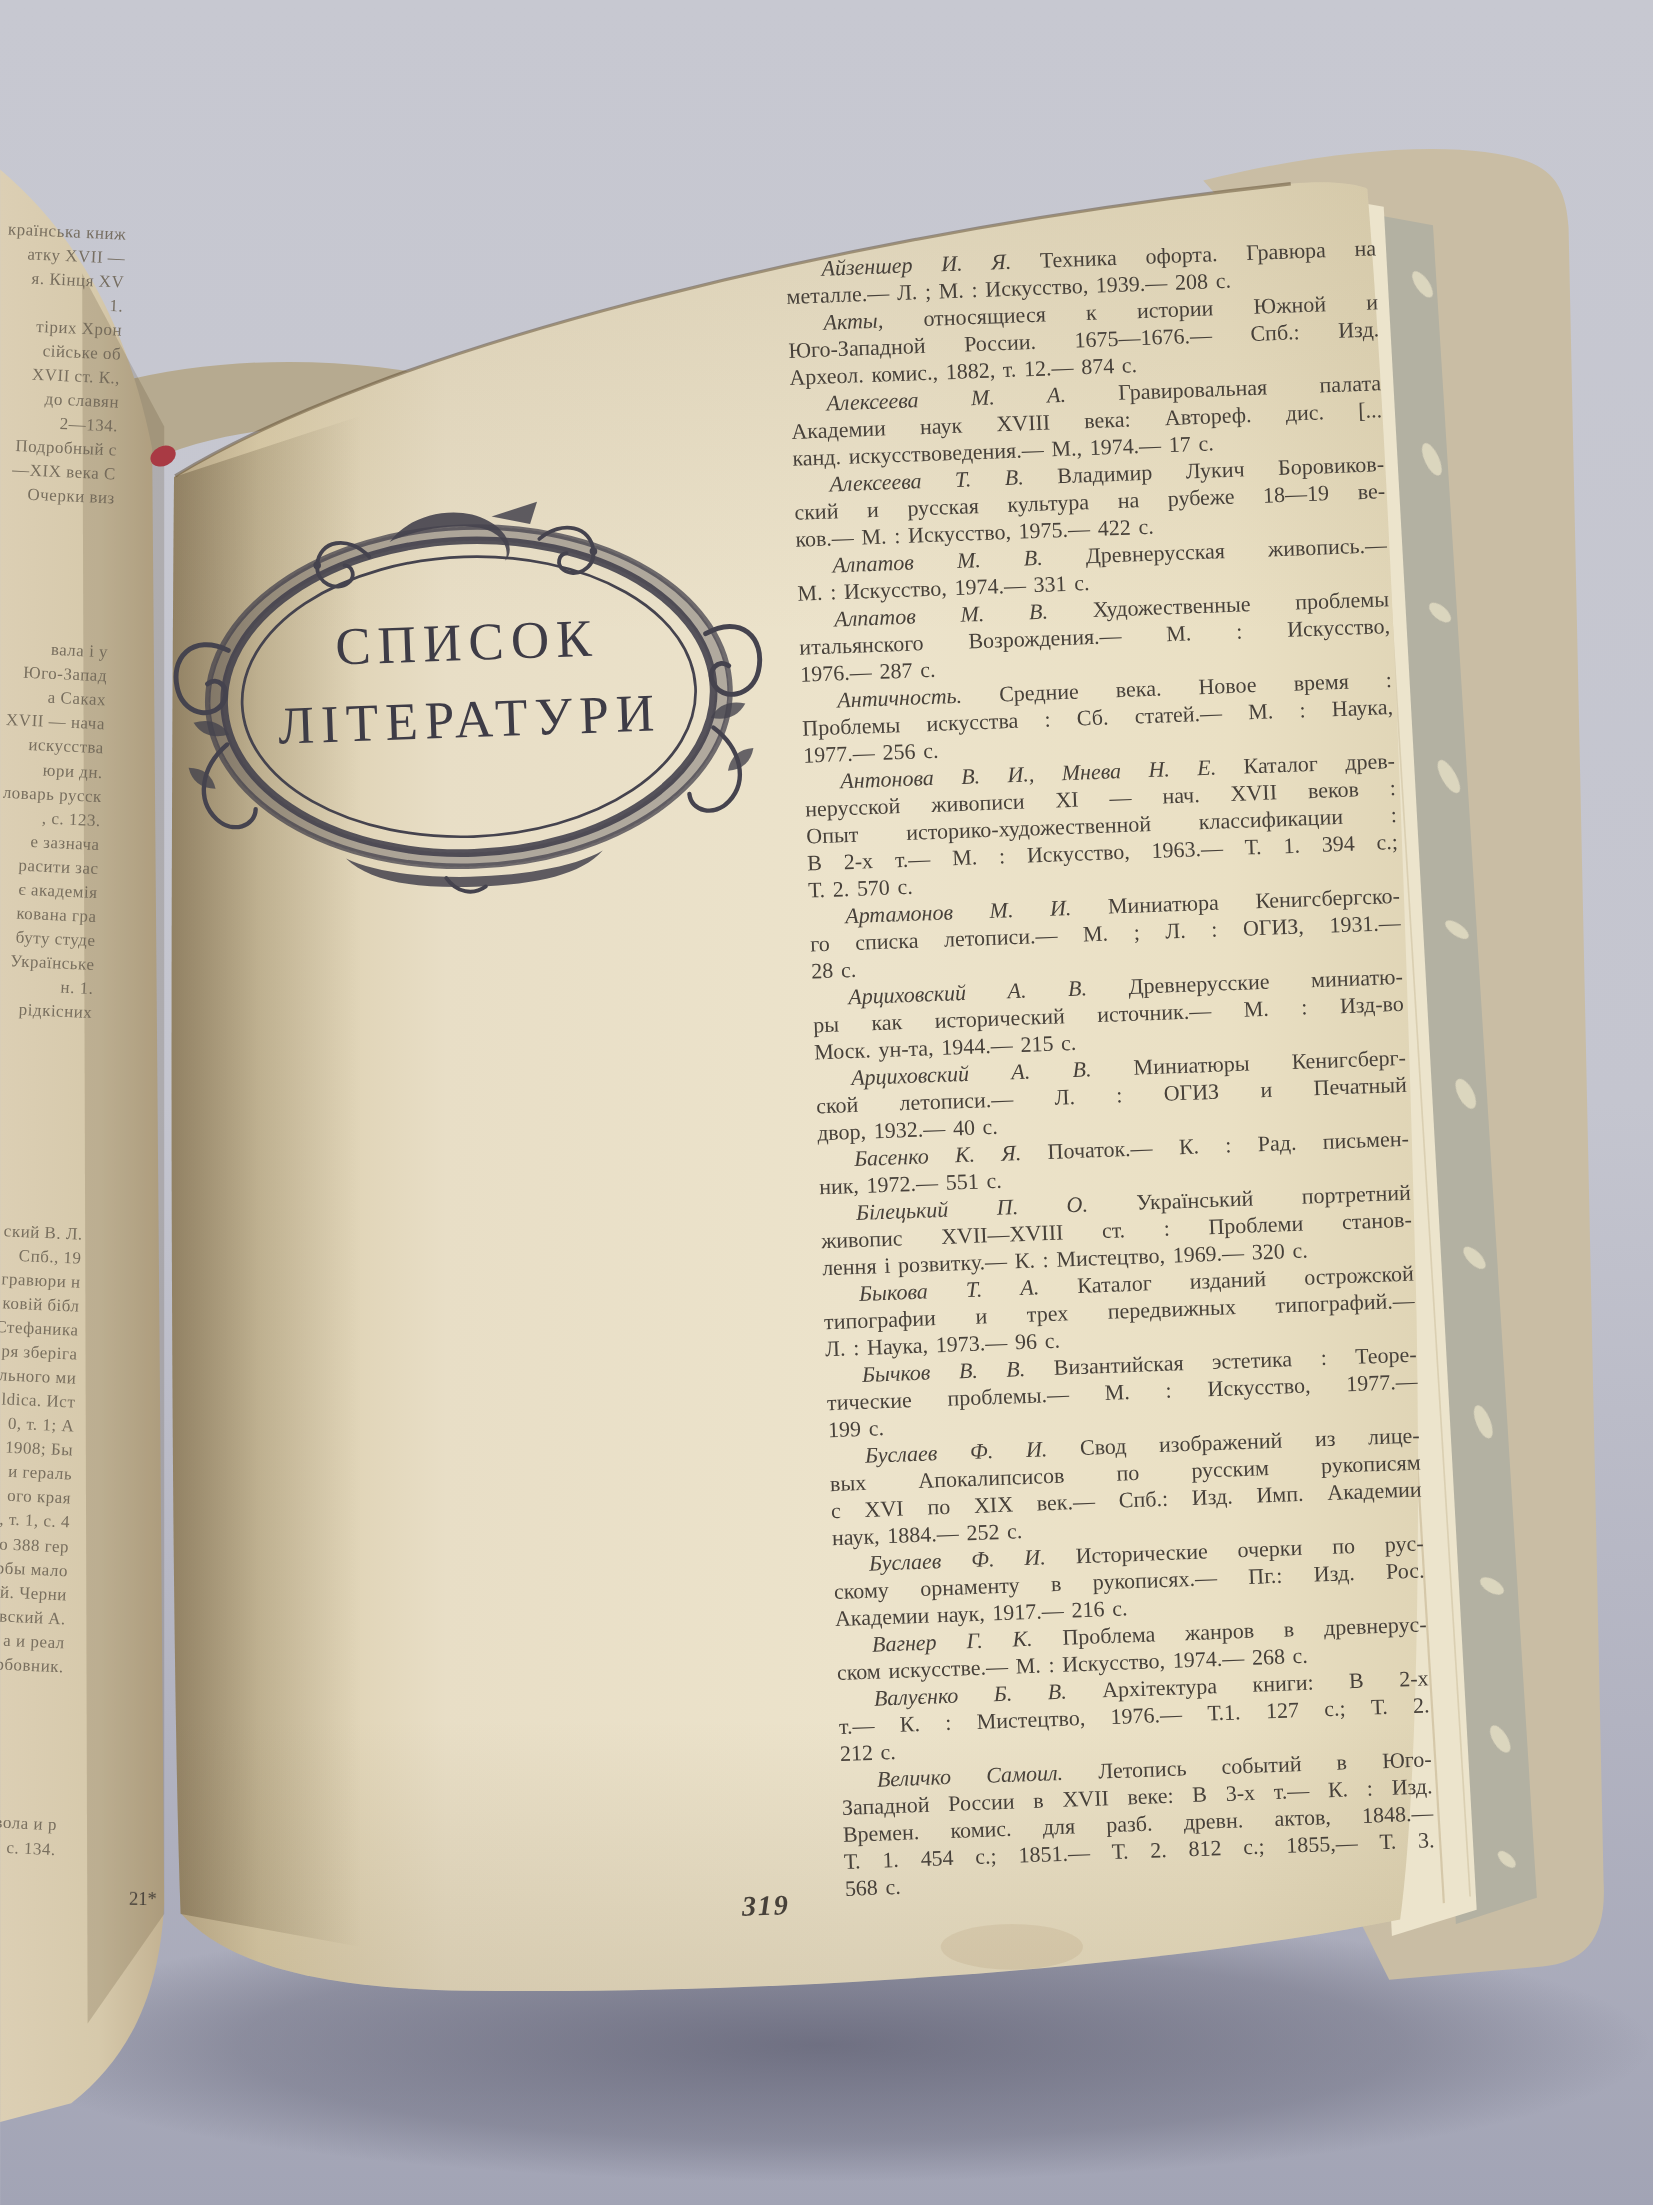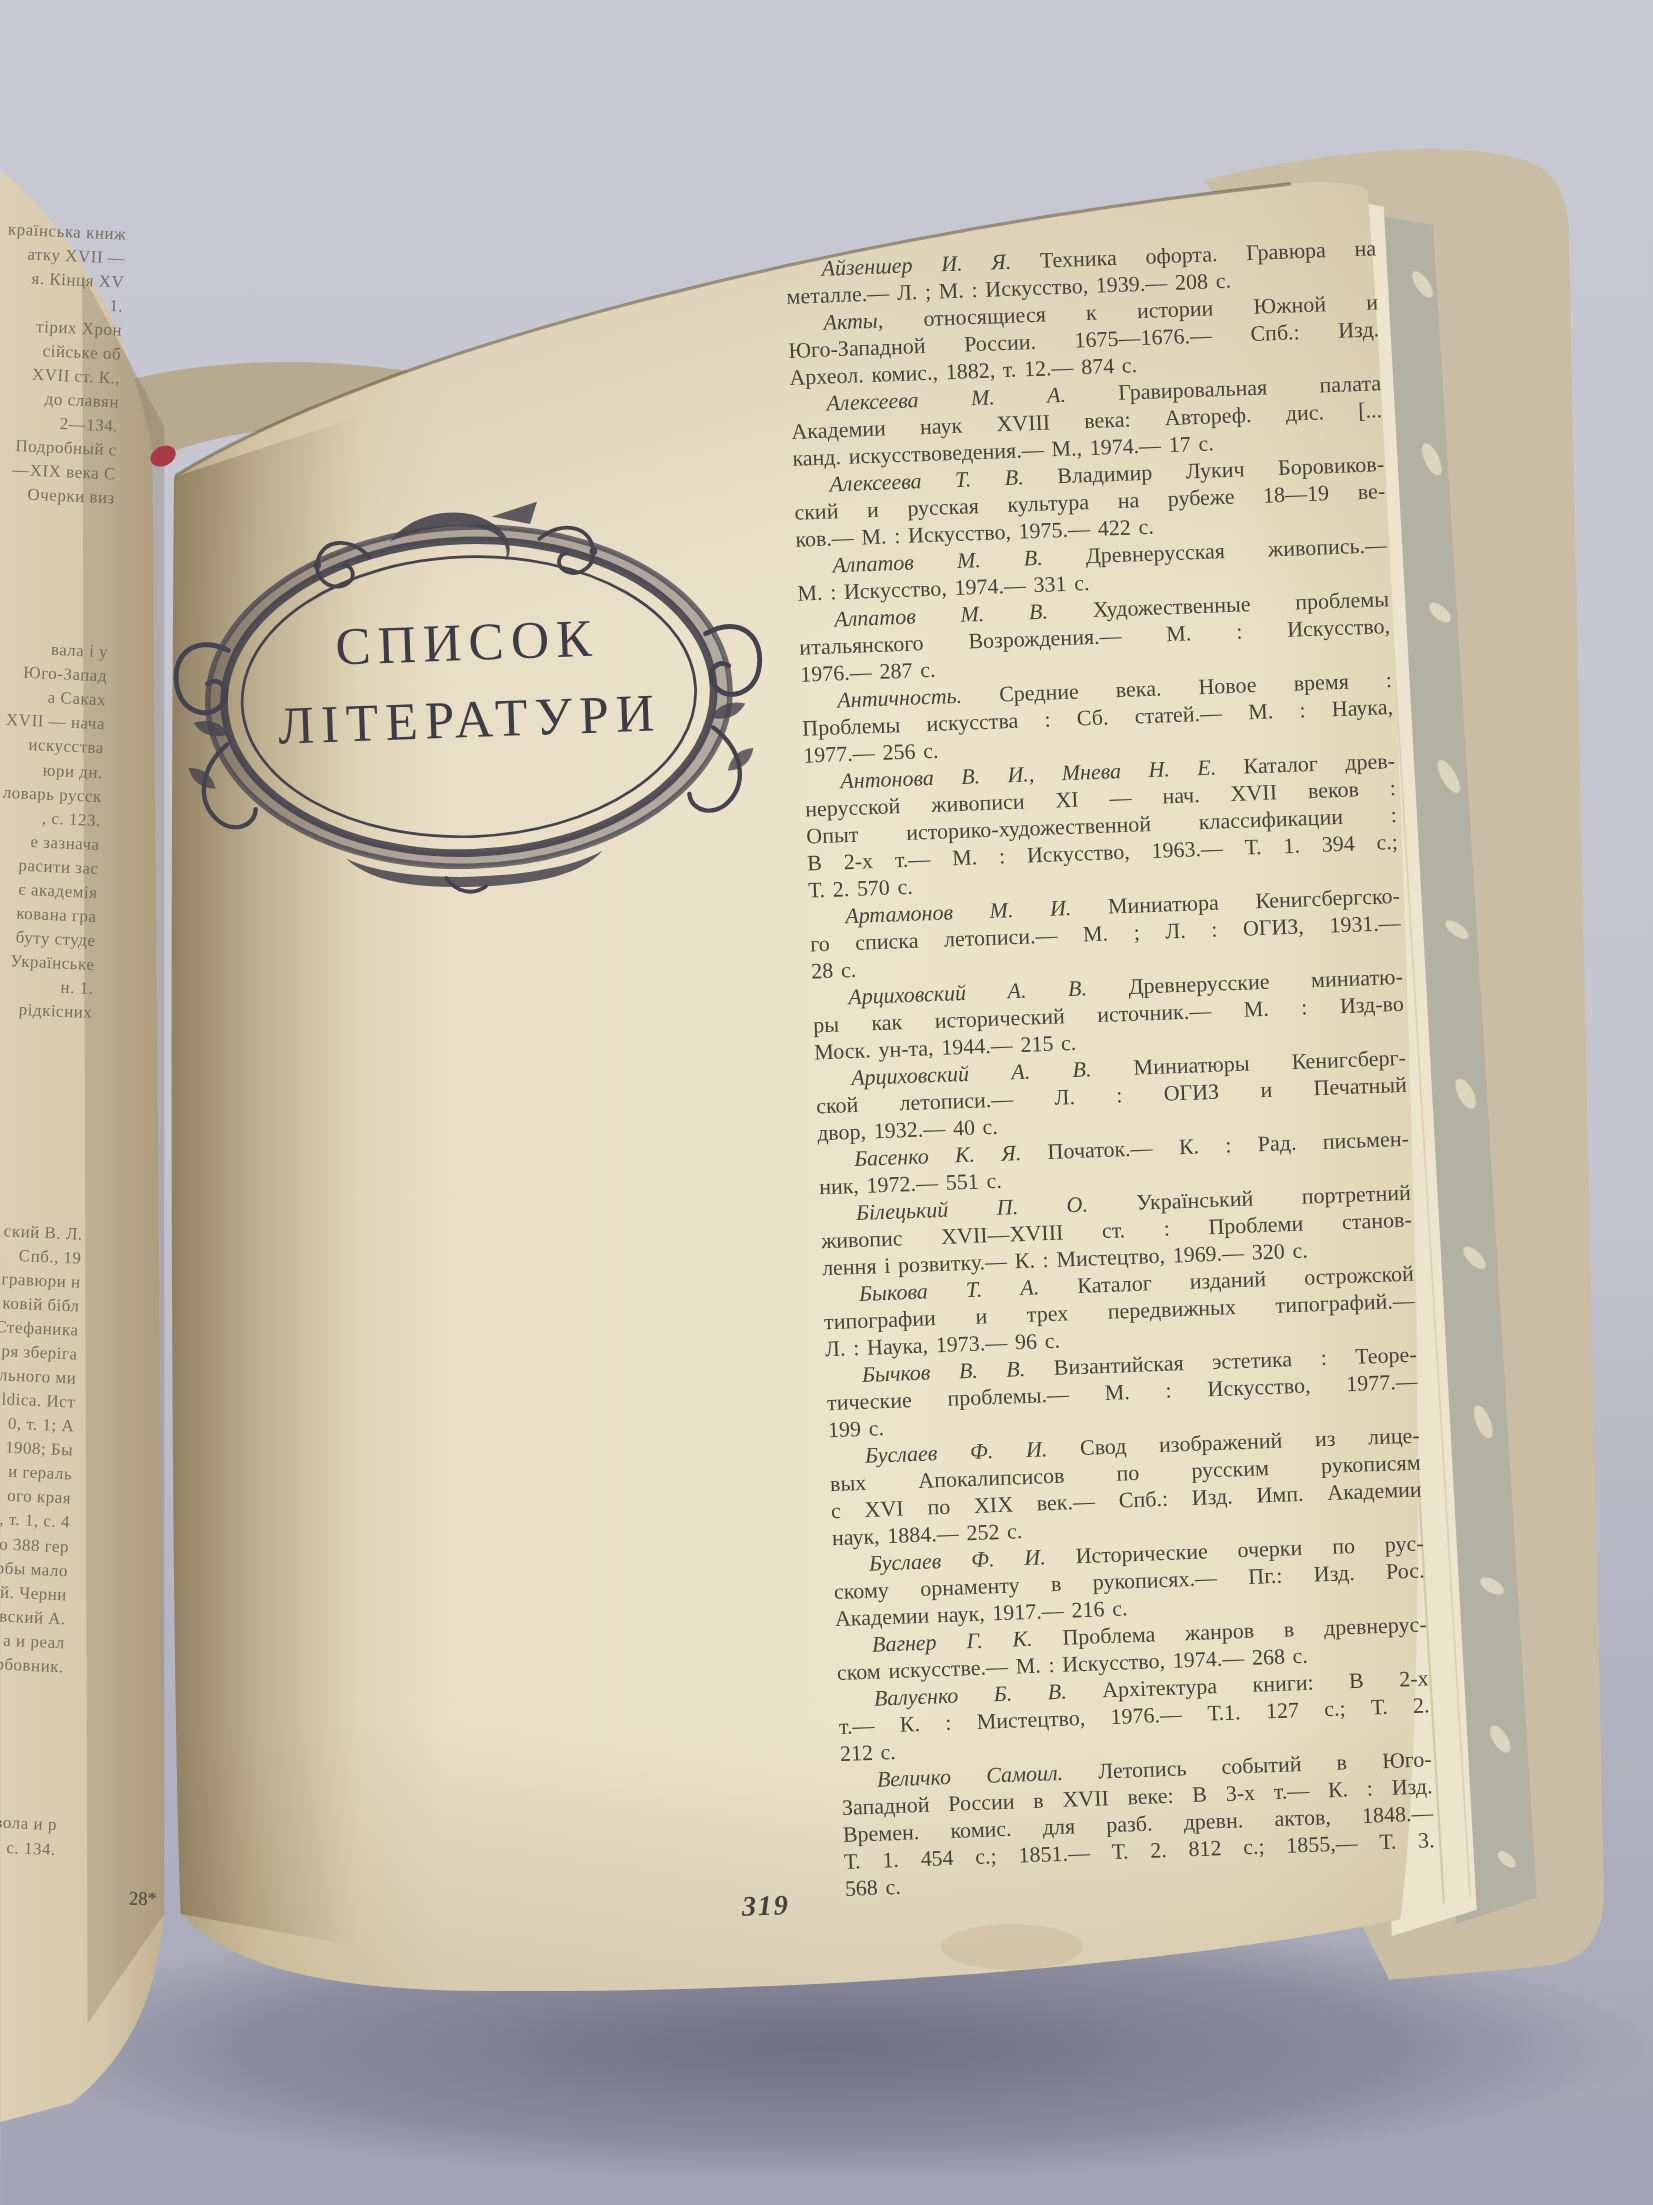--- a/index.html
+++ b/index.html
@@ -323,16 +323,16 @@
       </div>
       <div>
         <div class="line first"><span class="au">Величко Самоил.</span> Летопись событий в Юго-</div>
         <div class="line">Западной России в XVII веке: В 3-х т.— К. : Изд.</div>
         <div class="line">Времен. комис. для разб. древн. актов, 1848.—</div>
         <div class="line">Т. 1. 454 с.; 1851.— Т. 2. 812 с.; 1855,— Т. 3.</div>
         <div class="line last">568 с.</div>
       </div>
     </div>
 
-  <div class="sig">28*</div>
+  <div class="sig">21*</div>
   <div class="pagenum">319</div>
 </div>
 
 
 </body></html>

